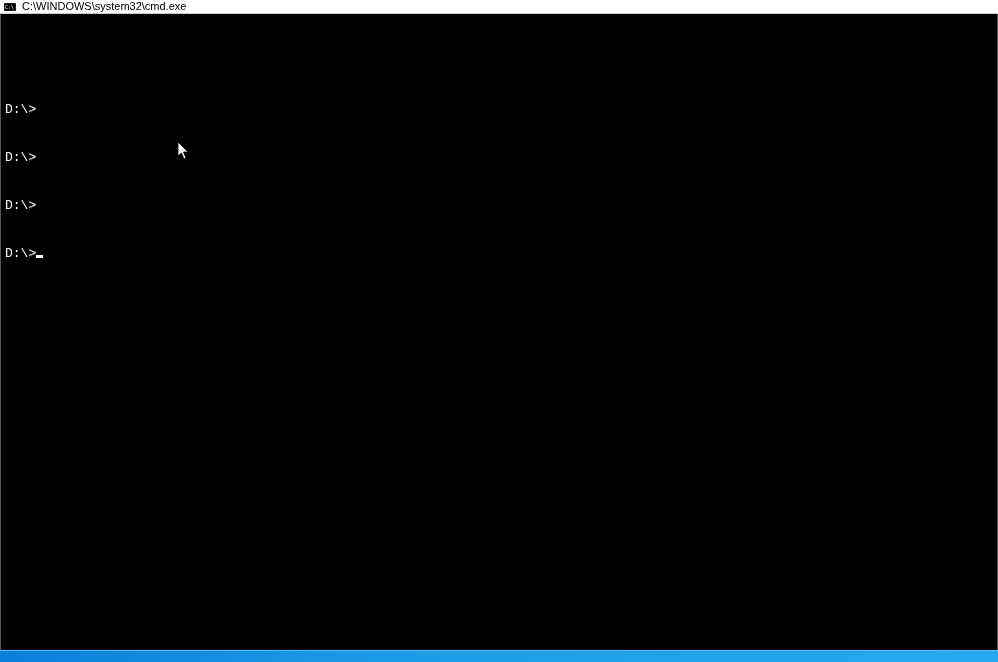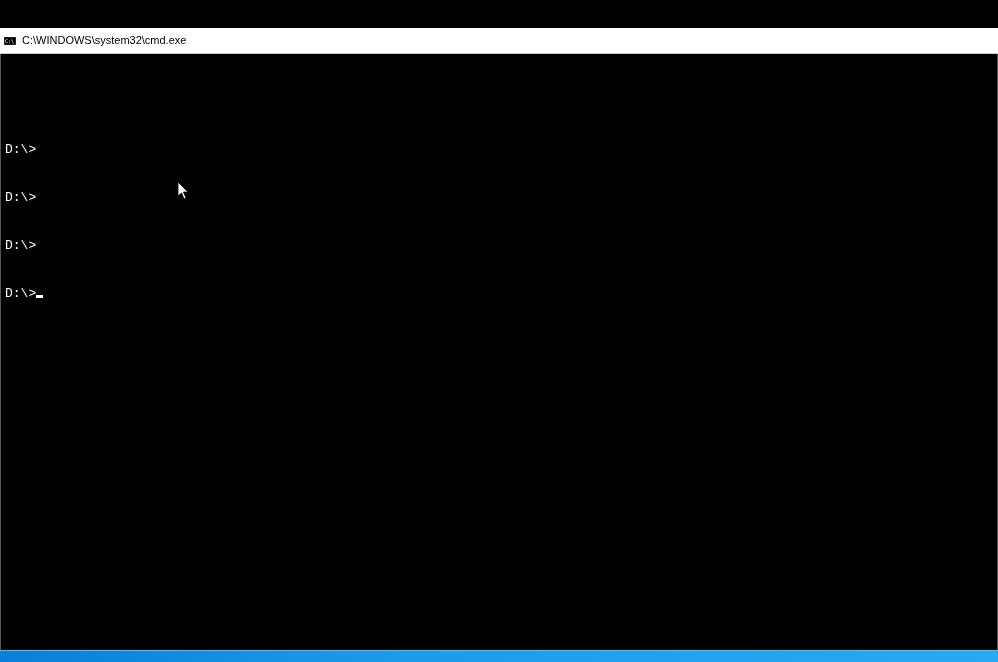--- a/index.html
+++ b/index.html
@@ -15,31 +15,30 @@
       background: #000;
     }
     .window {
       width: 998px;
       height: 662px;
       display: flex;
       flex-direction: column;
       position: relative;
     }
     .titlebar {
-      height: 26px;
+      height: 14px;
       background: #ffffff;
       border-bottom: 1px solid #ccc;
       display: flex;
       align-items: center;
       padding: 0 4px;
       font-size: 11px;
       color: #000;
       white-space: nowrap;
       overflow: hidden;
-      margin-top: 28px;
     }
     .titlebar .app-icon {
       width: 12px;
       height: 8px;
       margin-right: 6px;
       display: inline-flex;
       align-items: center;
       justify-content: center;
       font-size: 8px;
       color: #000;

